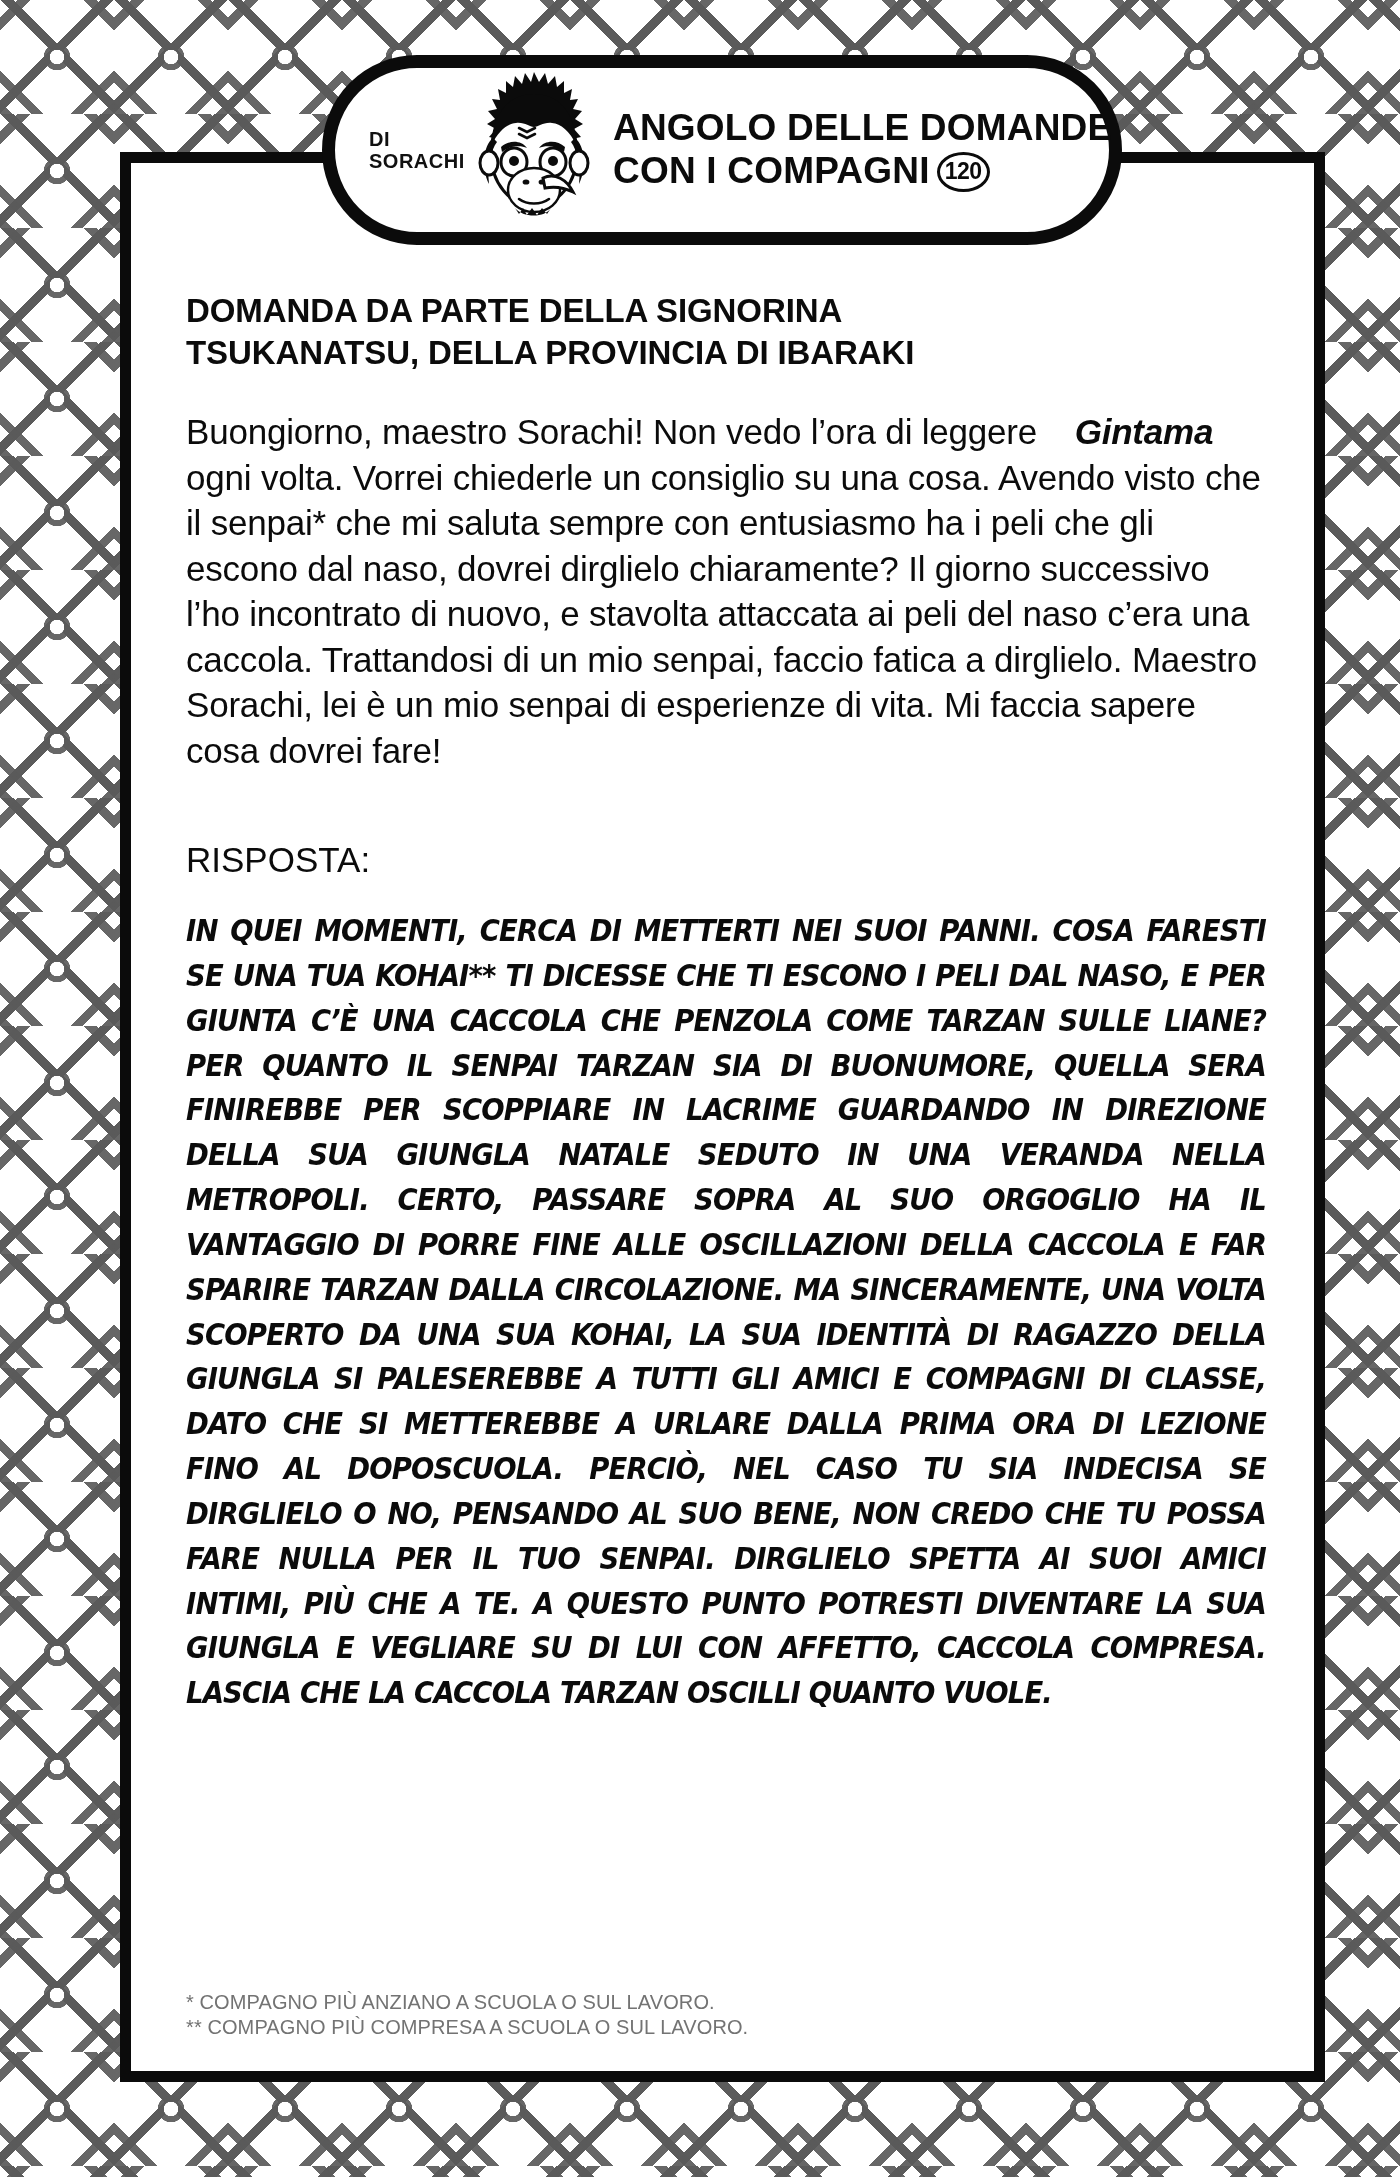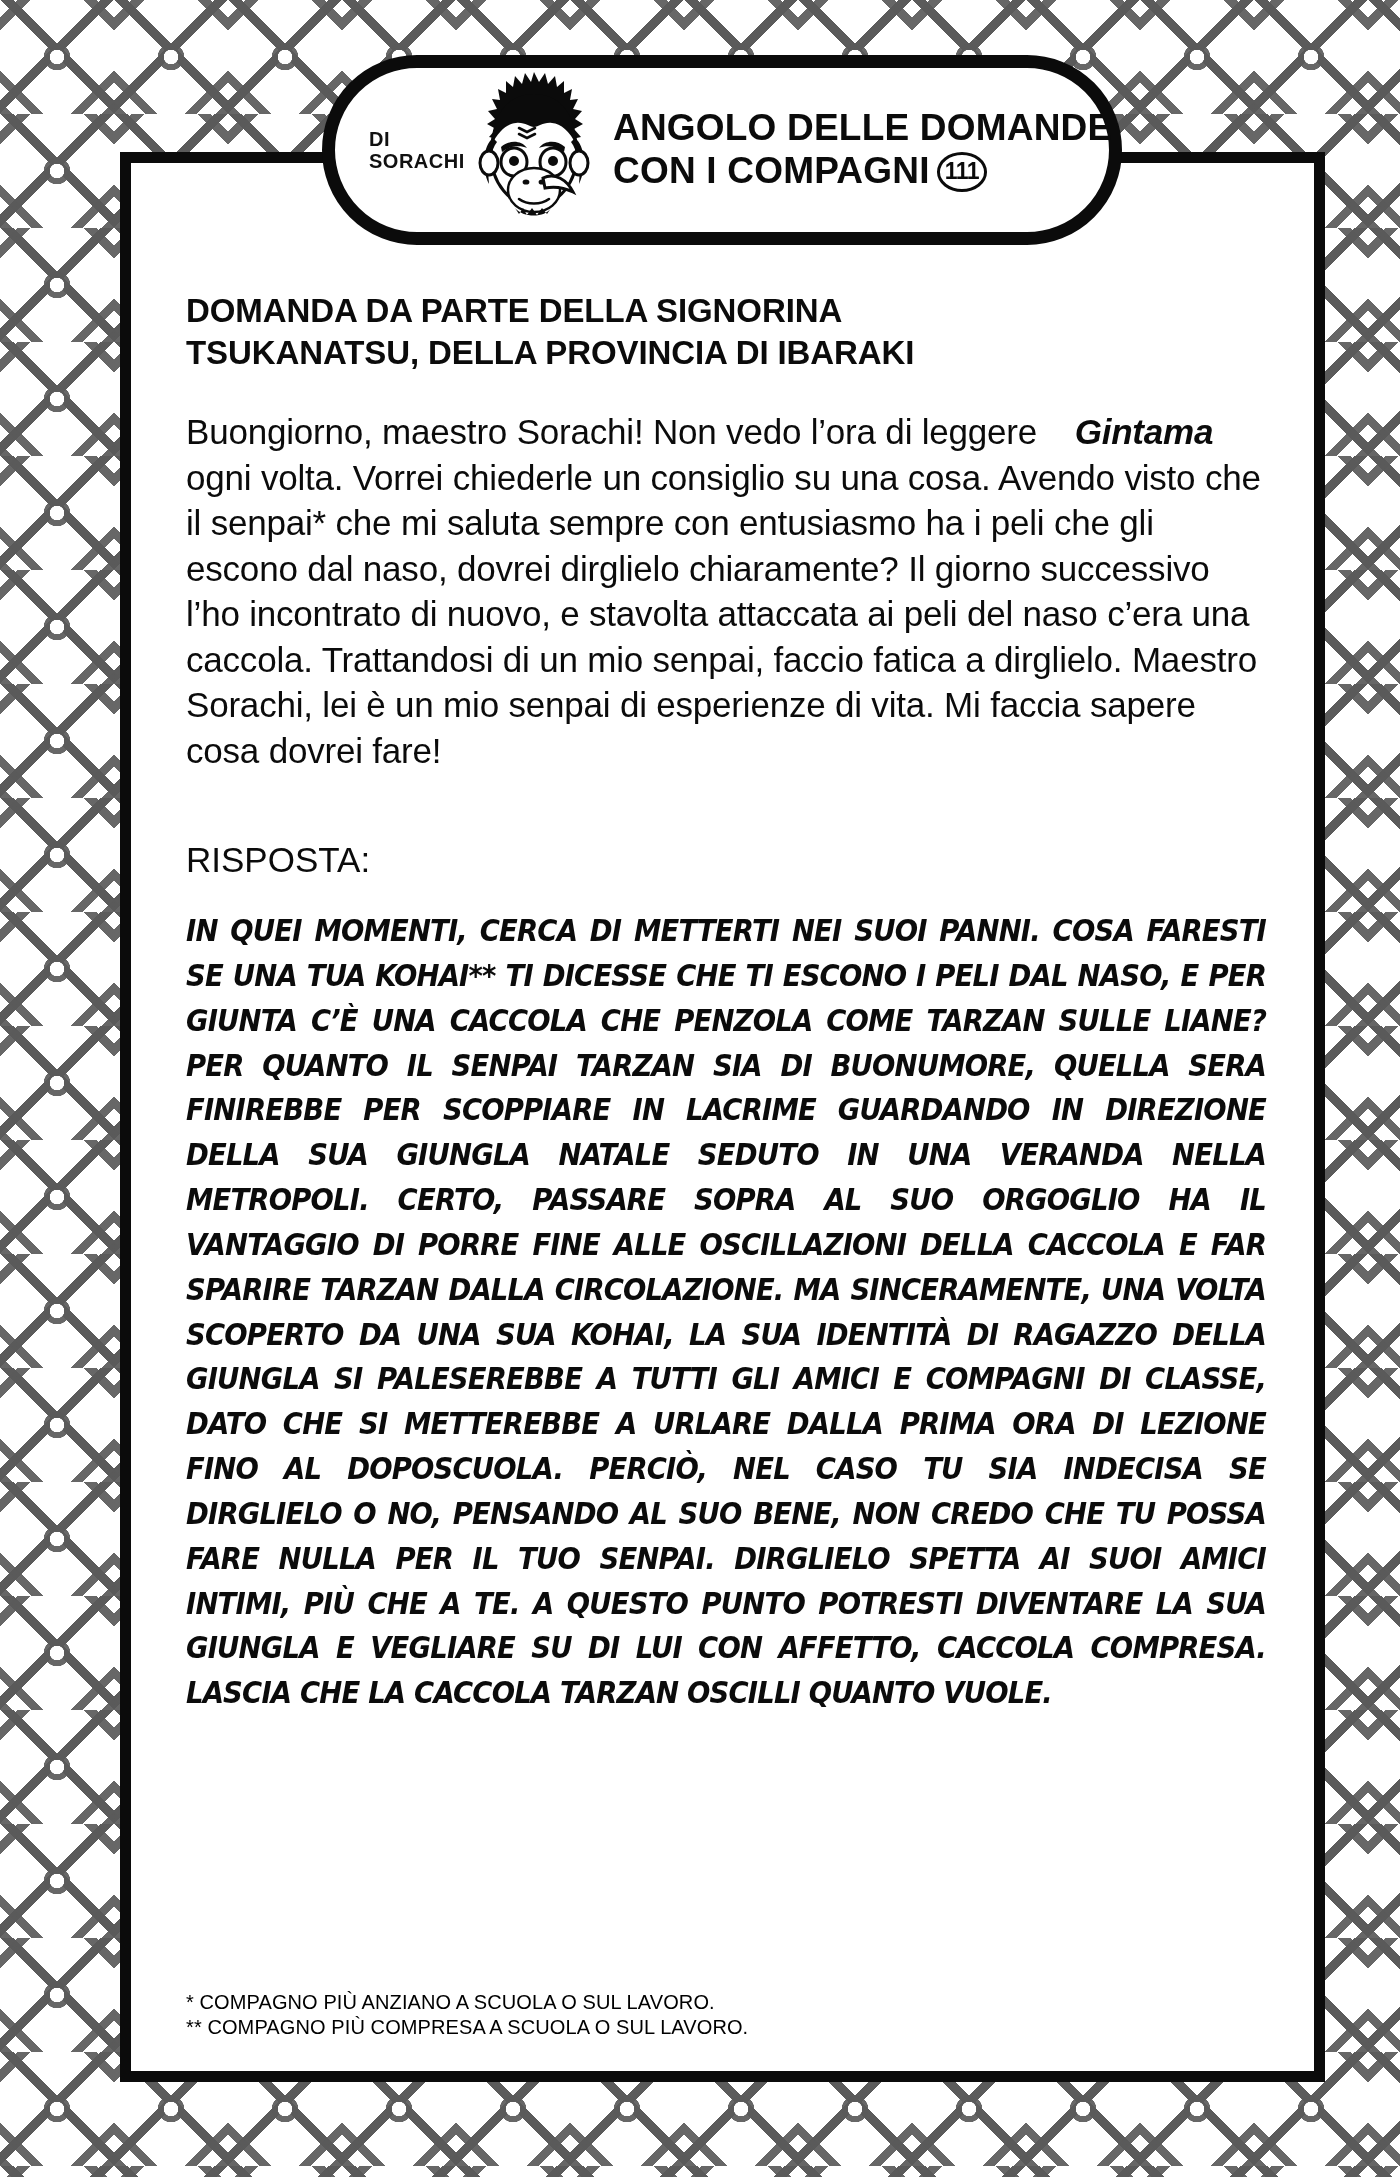--- a/index.html
+++ b/index.html
@@ -190,21 +190,21 @@
     text-align-last: left;
   }
 
   #footnotes {
     position: absolute;
     left: 186px;
     top: 1990px;
     font-size: 20px;
     line-height: 1.26;
     letter-spacing: 0.1px;
-    color: #000000;
+    color: #737373;
     z-index: 3;
   }
   #footnotes .ln { display: block; }
 </style>
 </head>
 <body>
 
 <div id="page">
 
   <div id="bg-pattern"></div>
@@ -263,21 +263,21 @@
 
           <path d="M50 131 C58 137 72 137 80 131" fill="none" stroke="#0b0b0b" stroke-width="2.6" stroke-linecap="round"></path>
 
           <path fill="#0b0b0b" d="M46 140 L50 146 L54 140 L58 147 L63 140 L68 147 L73 140 L78 146 L82 140
             C76 150 54 150 46 140 Z"></path>
         </svg>
       </div>
 
       <div class="title-lines">
         <span class="ln">ANGOLO DELLE DOMANDE</span>
-        <span class="ln"><span>CON I COMPAGNI</span><span class="circled">111</span></span>
+        <span class="ln"><span>CON I COMPAGNI</span><span class="circled">120</span></span>
       </div>
 
     </div>
   </div>
 
   <div id="content">
 
     <div id="question-head">
       <span class="ln">DOMANDA DA PARTE DELLA SIGNORINA</span>
       <span class="ln">TSUKANATSU, DELLA PROVINCIA DI IBARAKI</span>

